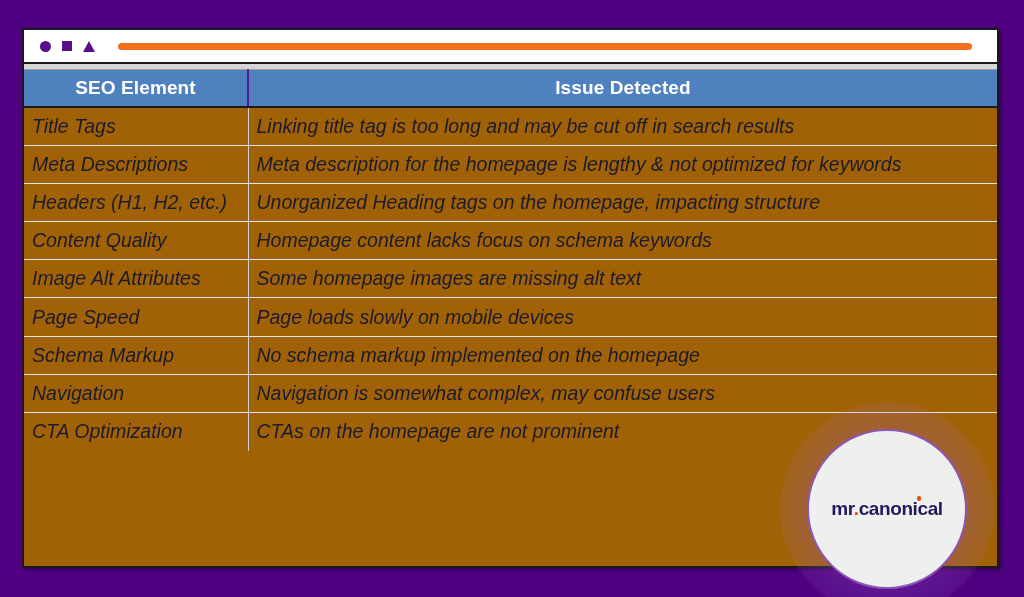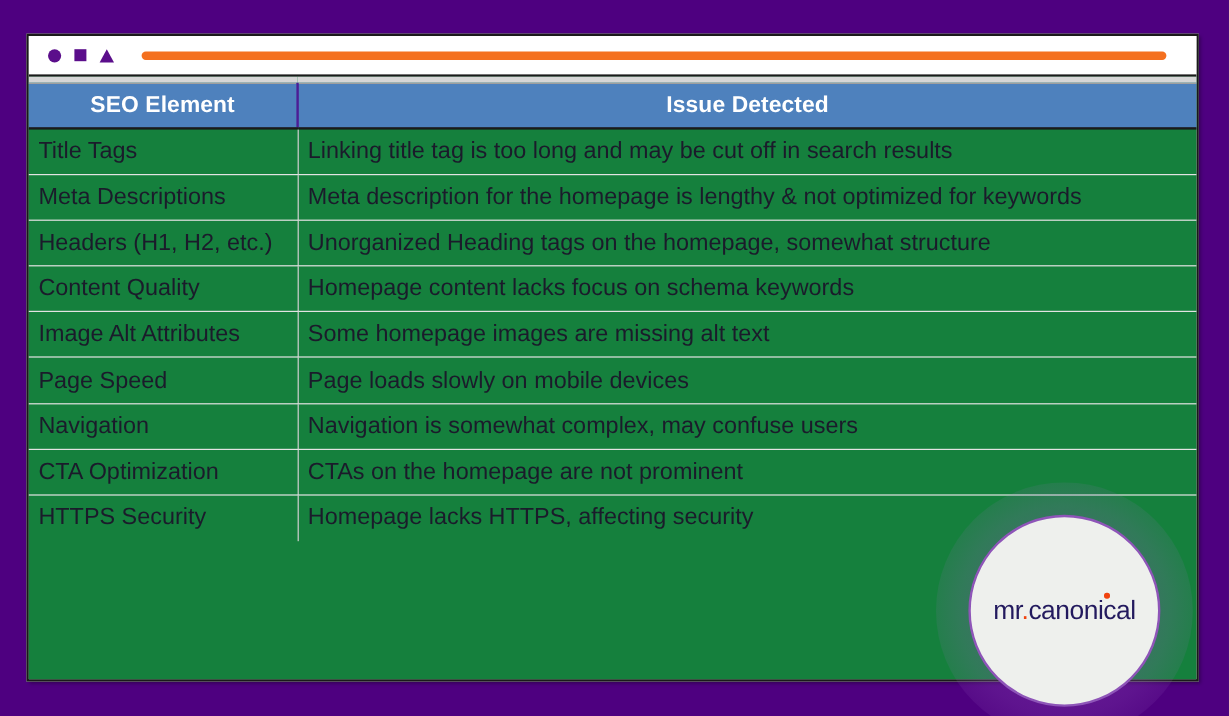--- a/index.html
+++ b/index.html
@@ -73,21 +73,21 @@
     border-radius: 4px;
     margin-left: 23px;
     flex: 0 0 auto;
     width: 854px;
   }
 
   
   .table-wrap {
     position: relative;
     height: 502px;
-    background: #15803d;
+    background: #a16207;
   }
   table.seo-table {
     width: 100%;
     border-collapse: collapse;
     table-layout: fixed;
   }
   table.seo-table col.col-element { width: 224px; }
   table.seo-table col.col-issue   { width: auto; }
 
   thead tr.thin-strip th {
@@ -115,20 +115,21 @@
 
   tbody td {
     height: 38.2px;
     font-size: 19.5px;
     color: #1b1b2b;
     padding: 0 6px 0 8px;
     border-bottom: 1px solid #e3e3e3;
     vertical-align: middle;
     white-space: nowrap;
     overflow: hidden;
+    font-style: italic;
   }
   tbody td.cell-element {
     border-right: 1px solid #d0d0d0;
   }
   tbody tr:last-child td {
     border-bottom: none;
   }
 
   
   .watermark {
@@ -158,22 +159,22 @@
     width: 160px;
     height: 160px;
     border-radius: 50%;
     background: #eef0ed;
     border: 2.5px solid #8e55b8;
     display: flex;
     align-items: center;
     justify-content: center;
   }
   .wm-text {
-    font-size: 22px;
-    font-weight: normal;
+    font-size: 19px;
+    font-weight: bold;
     color: #231a5e;
     letter-spacing: -0.4px;
     position: relative;
     white-space: nowrap;
   }
   .wm-dot {
     color: #f0430f;
   }
   .wm-i-dot {
     position: absolute;
@@ -222,45 +223,45 @@
         <tr>
               <td class="cell-element">Title Tags</td>
               <td class="cell-issue">Linking title tag is too long and may be cut off in search results</td>
             </tr>
             <tr>
               <td class="cell-element">Meta Descriptions</td>
               <td class="cell-issue">Meta description for the homepage is lengthy &amp; not optimized for keywords</td>
             </tr>
             <tr>
               <td class="cell-element">Headers (H1, H2, etc.)</td>
-              <td class="cell-issue">Unorganized Heading tags on the homepage, somewhat structure</td>
+              <td class="cell-issue">Unorganized Heading tags on the homepage, impacting structure</td>
             </tr>
             <tr>
               <td class="cell-element">Content Quality</td>
               <td class="cell-issue">Homepage content lacks focus on schema keywords</td>
             </tr>
             <tr>
               <td class="cell-element">Image Alt Attributes</td>
               <td class="cell-issue">Some homepage images are missing alt text</td>
             </tr>
             <tr>
               <td class="cell-element">Page Speed</td>
               <td class="cell-issue">Page loads slowly on mobile devices</td>
             </tr>
             <tr>
+              <td class="cell-element">Schema Markup</td>
+              <td class="cell-issue">No schema markup implemented on the homepage</td>
+            </tr>
+            <tr>
               <td class="cell-element">Navigation</td>
               <td class="cell-issue">Navigation is somewhat complex, may confuse users</td>
             </tr>
             <tr>
               <td class="cell-element">CTA Optimization</td>
               <td class="cell-issue">CTAs on the homepage are not prominent</td>
-            </tr>
-            <tr>
-              <td class="cell-element">HTTPS Security</td>
-              <td class="cell-issue">Homepage lacks HTTPS, affecting security</td>
             </tr>
           </tbody>
       </table>
 
       <div class="watermark">
         <div class="glow"></div>
         <div class="disc">
           <span class="wm-text"><span>mr</span><span class="wm-dot">.</span><span>canonical</span><span class="wm-i-dot"></span></span>
         </div>
       </div>

